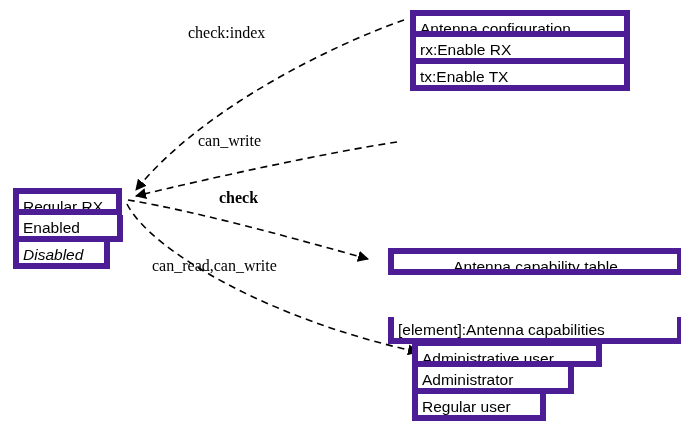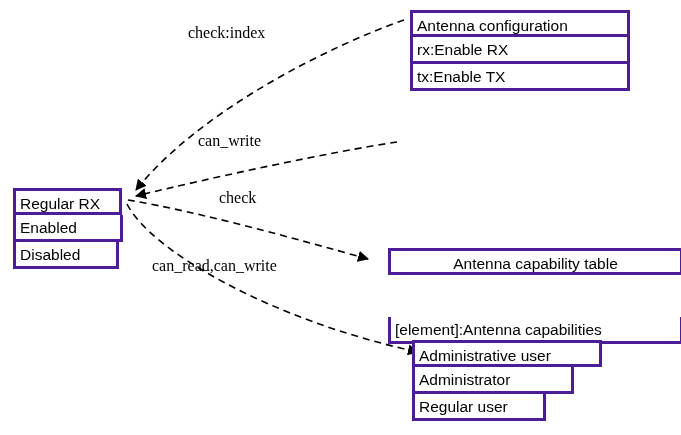--- a/index.html
+++ b/index.html
@@ -23,21 +23,21 @@
     height: 435px;
   }
   .record-node {
     position: absolute;
     display: flex;
     flex-direction: column;
     align-items: flex-start;
   }
   .record-row {
     box-sizing: border-box;
-    border: 3px solid #4c1d95;
+    border: 6px solid #4c1d95;
     background: #ffffff;
     height: 27px;
     line-height: 25px;
     font-family: "Liberation Sans", sans-serif;
     font-size: 15.5px;
     color: #000000;
     padding: 0 4px;
     white-space: nowrap;
     overflow: hidden;
   }
@@ -75,21 +75,21 @@
     <path d="M 397 142 C 330 152 210 178 136 196" fill="none" stroke="#000000" stroke-width="1.6" stroke-dasharray="7,5" marker-end="url(#arrow)"></path>
 
     <path d="M 128 200 C 200 212 300 240 368 259" fill="none" stroke="#000000" stroke-width="1.6" stroke-dasharray="7,5" marker-end="url(#arrow)"></path>
 
     <path d="M 127 204 C 150 250 270 320 418 352" fill="none" stroke="#000000" stroke-width="1.6" stroke-dasharray="7,5" marker-end="url(#arrow)"></path>
   </svg>
 
   <div class="record-node" style="left:13px; top:188px;">
     <div class="record-row row-left" style="width:109px;">Regular RX</div>
     <div class="record-row row-left" style="width:110px;">Enabled</div>
-    <div class="record-row row-left" style="width:106px;">Disabled</div>
+    <div class="record-row row-left" style="width:97px;font-style:italic;">Disabled</div>
   </div>
 
   <div class="record-node" style="left:410px; top:10px;">
     <div class="record-row row-left" style="width:220px;">Antenna configuration</div>
     <div class="record-row row-left" style="width:220px;">rx:Enable RX</div>
     <div class="record-row row-left" style="width:220px;">tx:Enable TX</div>
   </div>
 
 
   <div class="record-node" style="left:388px; top:248px;gap:42px;">
@@ -98,16 +98,16 @@
   </div>
 
   <div class="record-node" style="left:412px; top:340px;">
     <div class="record-row row-left" style="width:190px;">Administrative user</div>
     <div class="record-row row-left" style="width:162px;">Administrator</div>
     <div class="record-row row-left" style="width:134px;">Regular user</div>
   </div>
 
   <div class="edge-label" style="left:188px; top:24px;">check:index</div>
   <div class="edge-label" style="left:198px; top:132px;">can_write</div>
-  <div class="edge-label" style="left:219px; top:189px;">check</div>
+  <div class="edge-label" style="left:219px; top:189px;font-weight:bold;">check</div>
   <div class="edge-label" style="left:152px; top:257px;">can_read,can_write</div>
 
 </div>
 
 </body></html>

